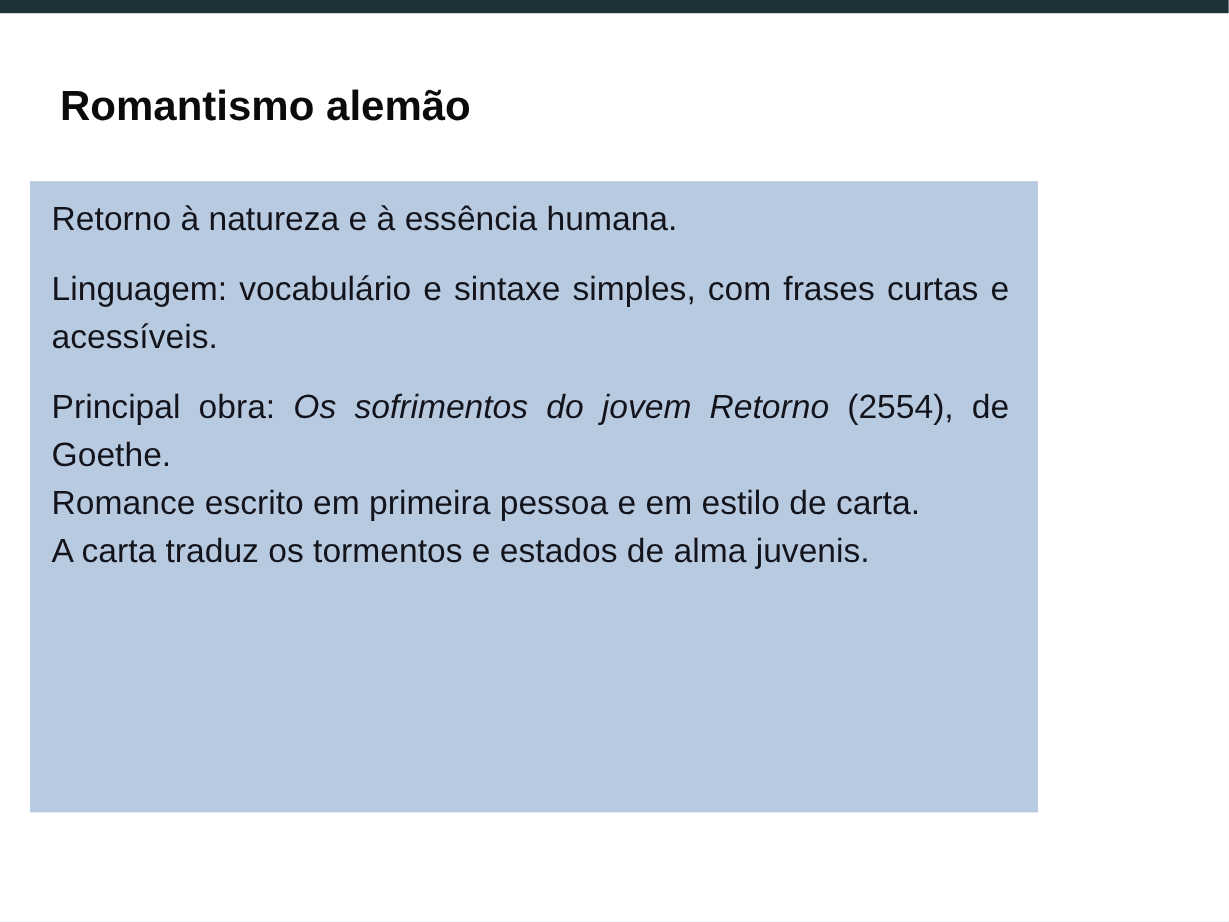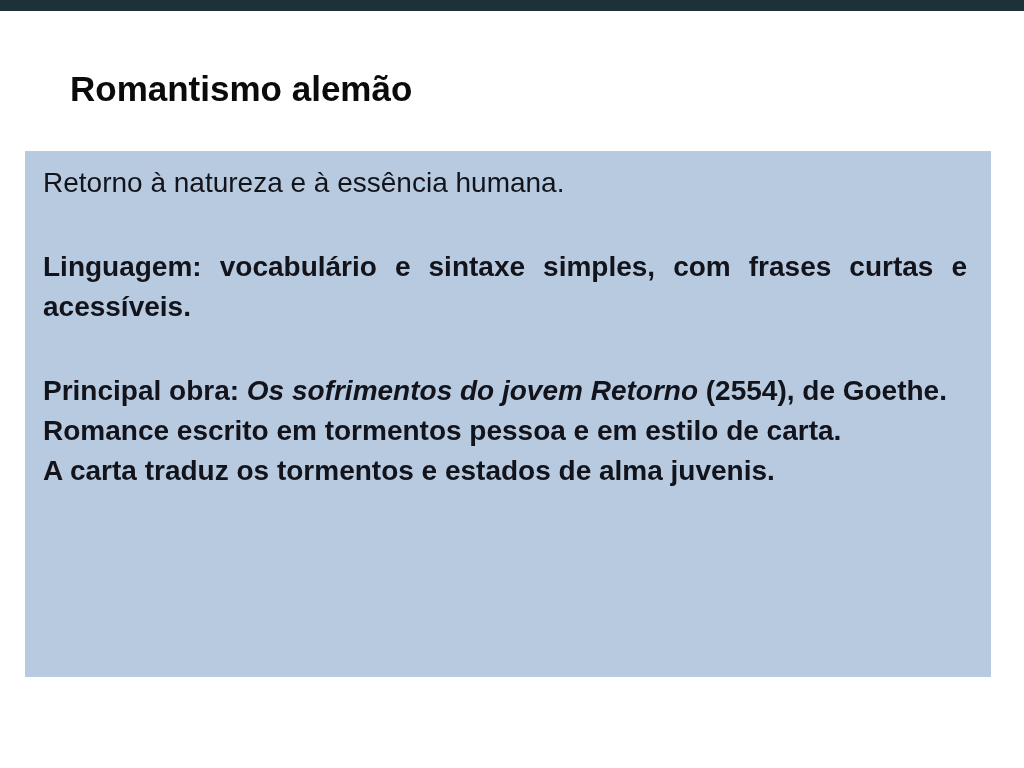--- a/index.html
+++ b/index.html
@@ -21,46 +21,45 @@
   .slide-title {
     position: absolute;
     left: 50px;
     top: 68px;
     font-size: 35px;
     line-height: 42px;
     font-weight: bold;
     color: #0b0b0b;
     letter-spacing: 0px;
     white-space: nowrap;
-    margin-left: 20px;
   }
   .content-box {
     position: absolute;
     left: 25px;
     top: 151px;
-    width: 966px;
+    width: 840px;
     height: 526px;
     background: #b7cadf;
     padding: 12px 24px 0 18px;
     font-size: 28px;
     line-height: 40px;
     color: #13131c;
     text-align: justify;
   }
   .content-box p { margin: 0; }
-  .content-box p + p { margin-top: 44px; font-weight: bold; }
+  .content-box p + p { margin-top: 18px; }
   .content-box em { font-style: italic; }
 </style>
 </head>
 <body>
 
 <div class="top-bar"></div>
 
 <h1 class="slide-title">Romantismo alemão</h1>
 
 <div class="content-box">
   <p>Retorno à natureza e à essência humana.</p>
 
   <p>Linguagem: vocabulário e sintaxe simples, com frases curtas e acessíveis.</p>
 
-  <p><span>Principal obra: </span><em>Os sofrimentos do jovem Retorno</em><span> (2554), de Goethe.</span><br><span>Romance escrito em tormentos pessoa e em estilo de carta.</span><br><span>A carta traduz os tormentos e estados de alma juvenis.</span></p>
+  <p><span>Principal obra: </span><em>Os sofrimentos do jovem Retorno</em><span> (2554), de Goethe.</span><br><span>Romance escrito em primeira pessoa e em estilo de carta.</span><br><span>A carta traduz os tormentos e estados de alma juvenis.</span></p>
 
 </div>
 
 </body></html>

